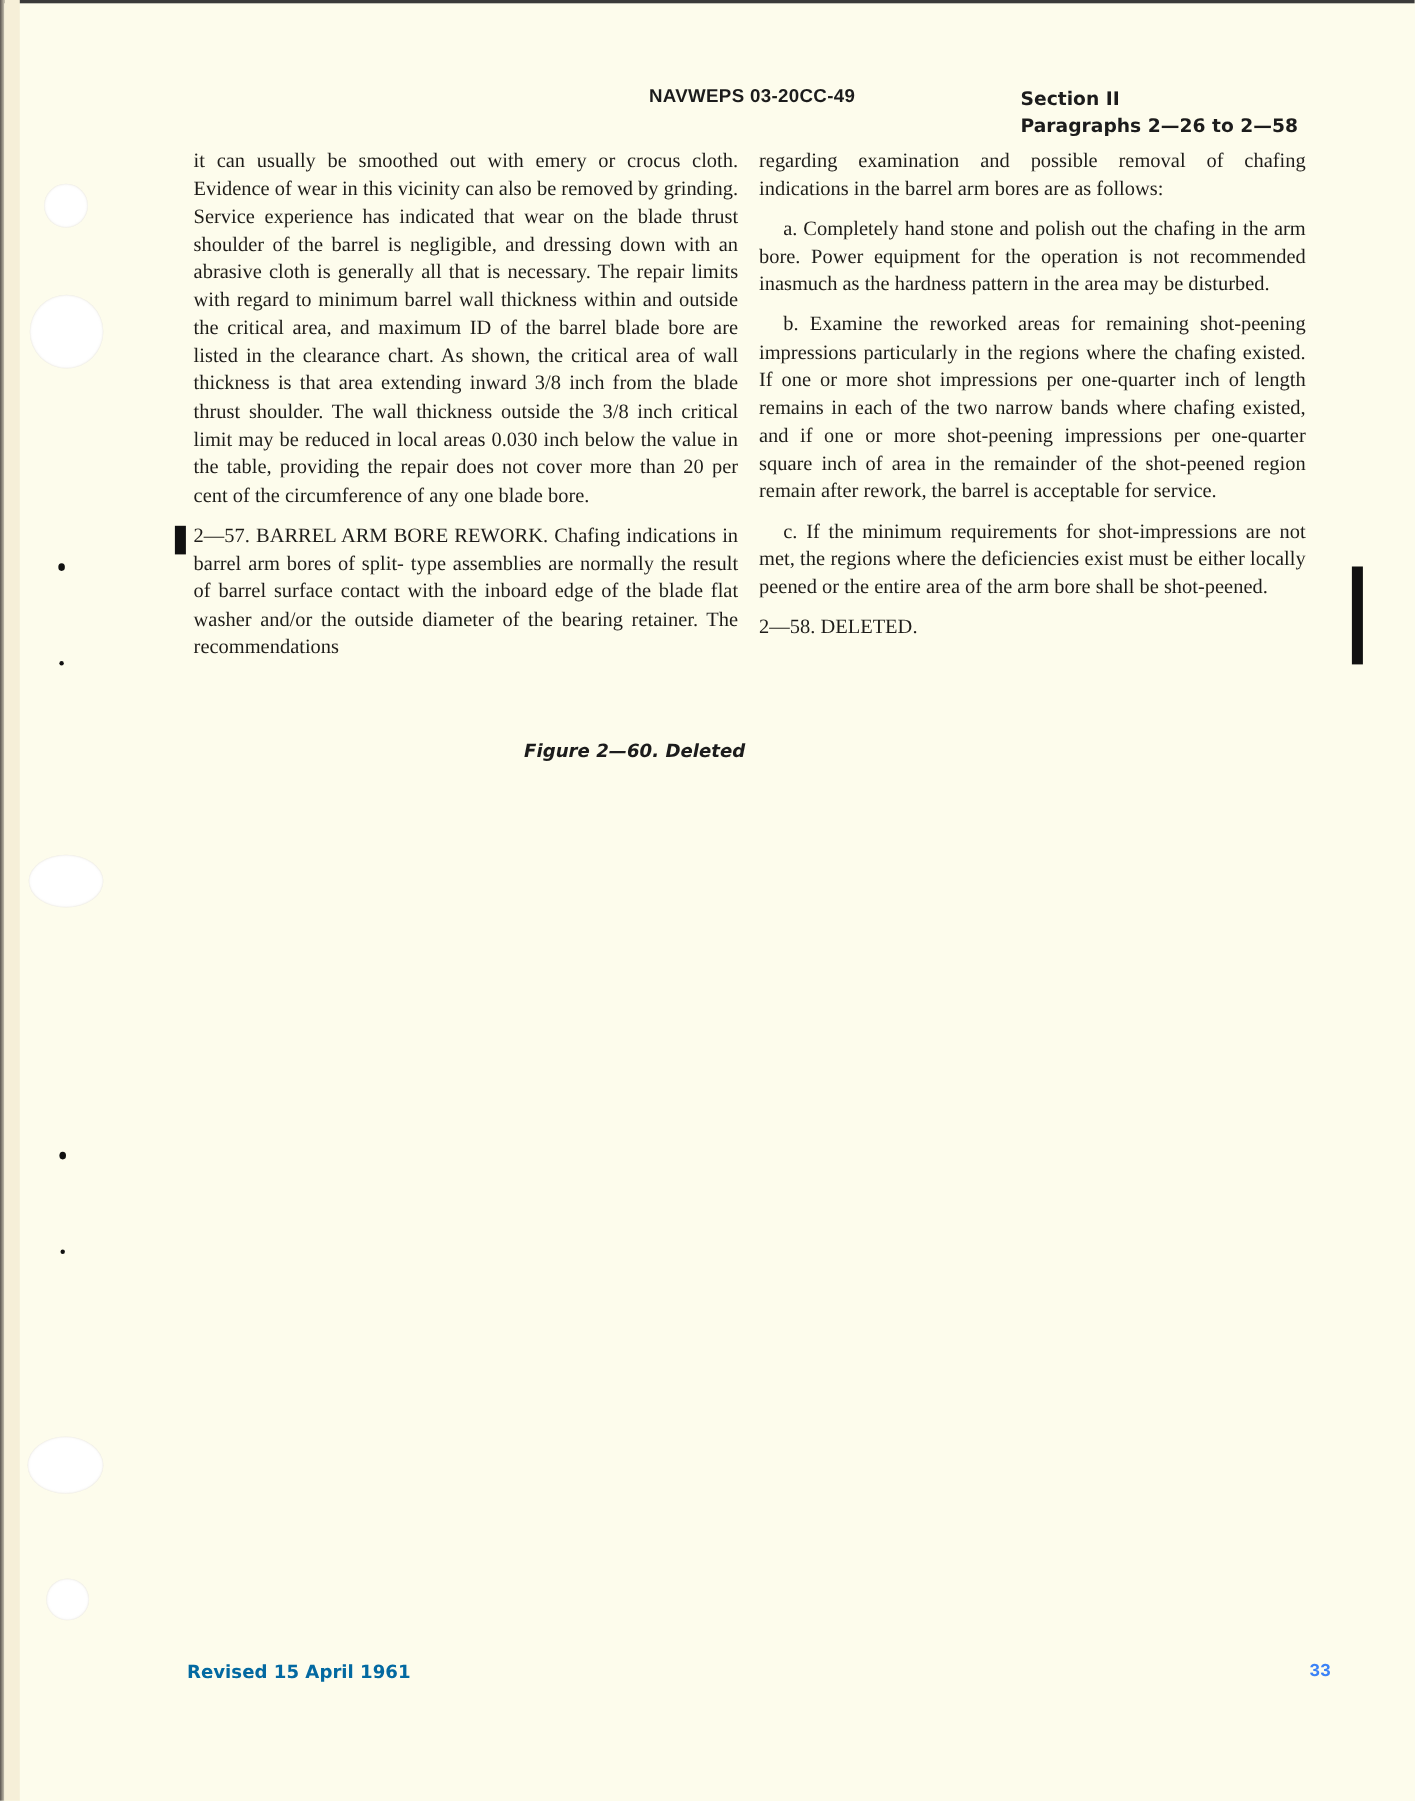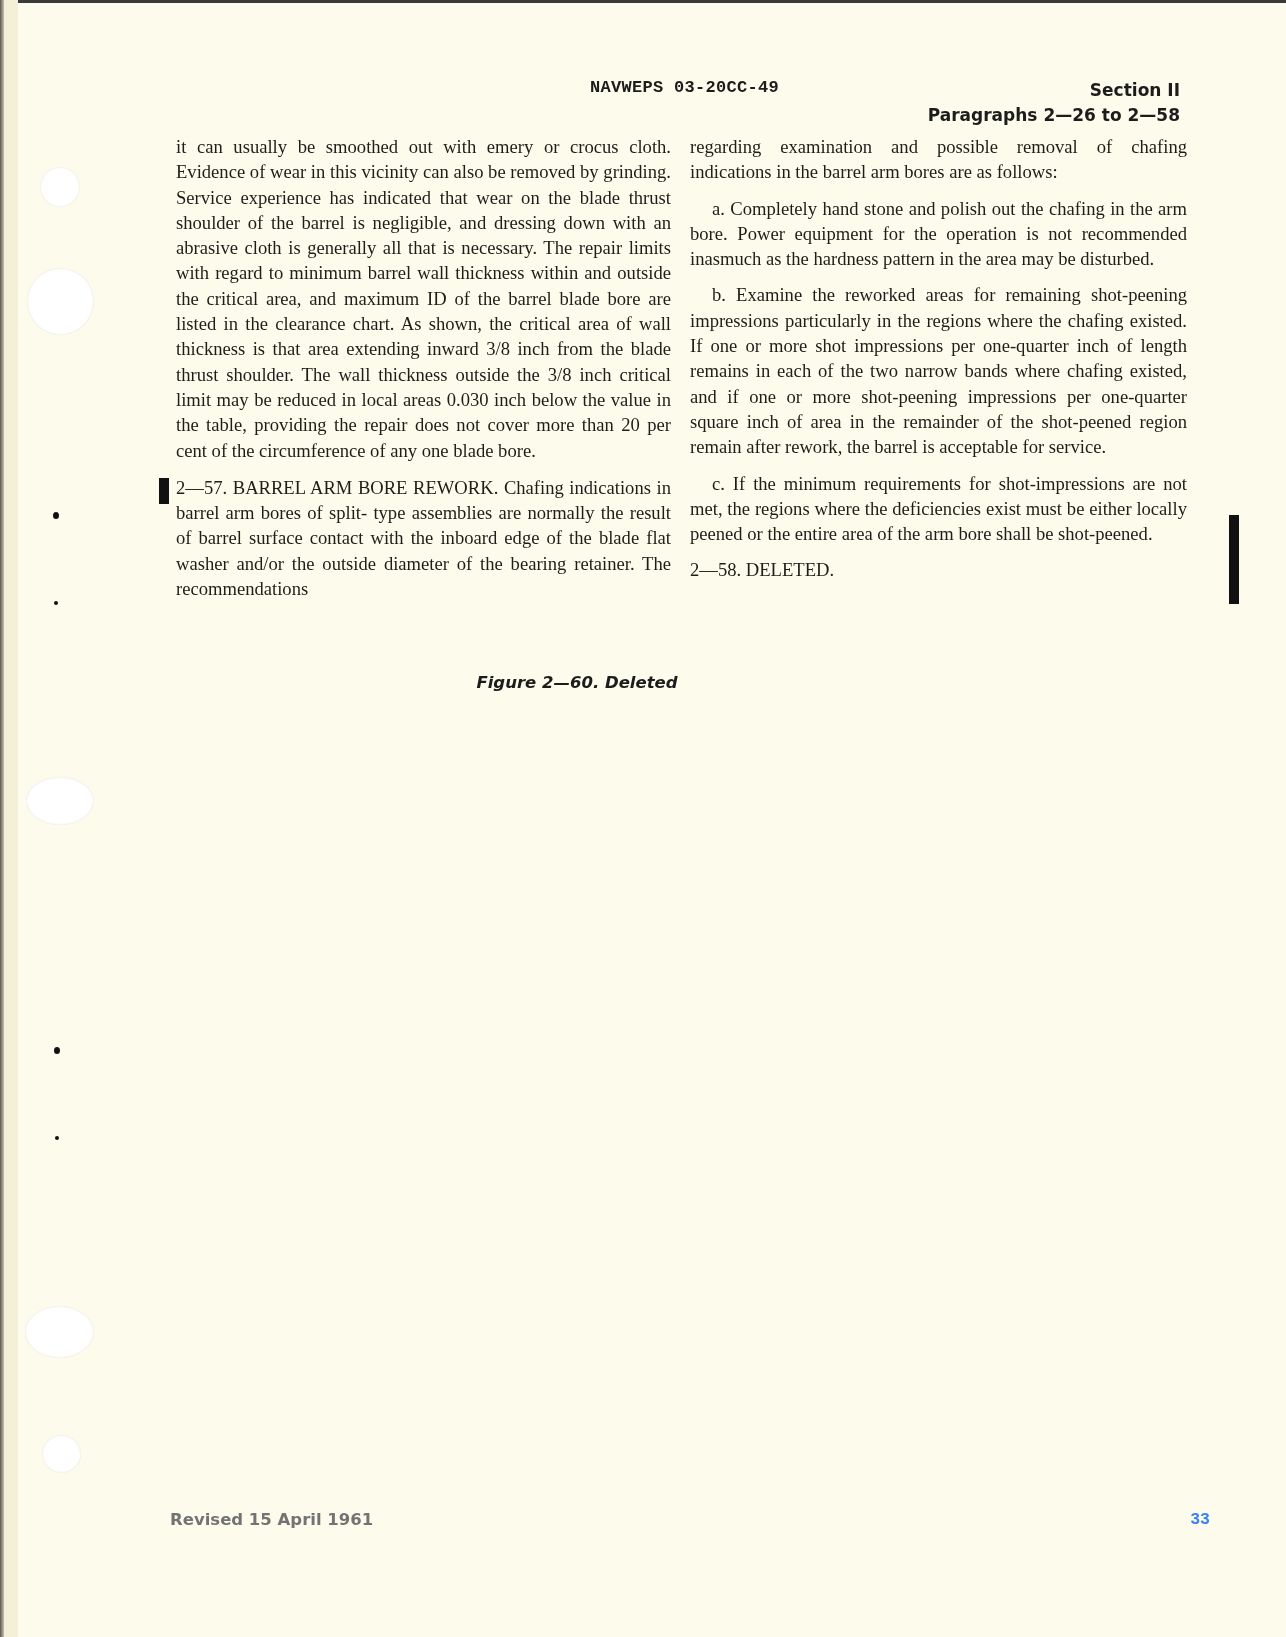--- a/index.html
+++ b/index.html
@@ -40,30 +40,29 @@
       box-shadow: inset 0 0 2px rgba(160,150,120,0.35);
     }
     .dot {
       position: absolute;
       background: #111;
       border-radius: 50%;
     }
     .header-left {
       position: absolute;
       left: 590px; top: 78px;
-      font-family: Liberation Mono, monospace;
+      font-family: Liberation Sans, sans-serif;
       font-weight: bold;
       font-size: 17px;
       letter-spacing: 0.3px;
       color: #1c1c1c;
     }
     .header-right {
       position: absolute;
       right: 106px; top: 78px;
-      text-align: right;
       font-family: "DejaVu Sans", "Liberation Sans", sans-serif;
       font-weight: bold;
       font-size: 17px;
       line-height: 25px;
       color: #1c1c1c;
     }
     .col {
       position: absolute;
       top: 134px;
       font-size: 18.6px;
@@ -104,21 +103,21 @@
       font-style: italic;
       font-size: 16.5px;
       color: #1c1c1c;
     }
     .footer-left {
       position: absolute;
       left: 170px; top: 1510px;
       font-family: "DejaVu Sans", "Liberation Sans", sans-serif;
       font-weight: bold;
       font-size: 16.5px;
-      color: #737373;
+      color: #0369a1;
     }
     .footer-right {
       position: absolute;
       right: 76px; top: 1510px;
       font-family: Liberation Mono, monospace;
       font-weight: bold;
       font-size: 16.5px;
       color: #3b82f6;
     }
   </style>

